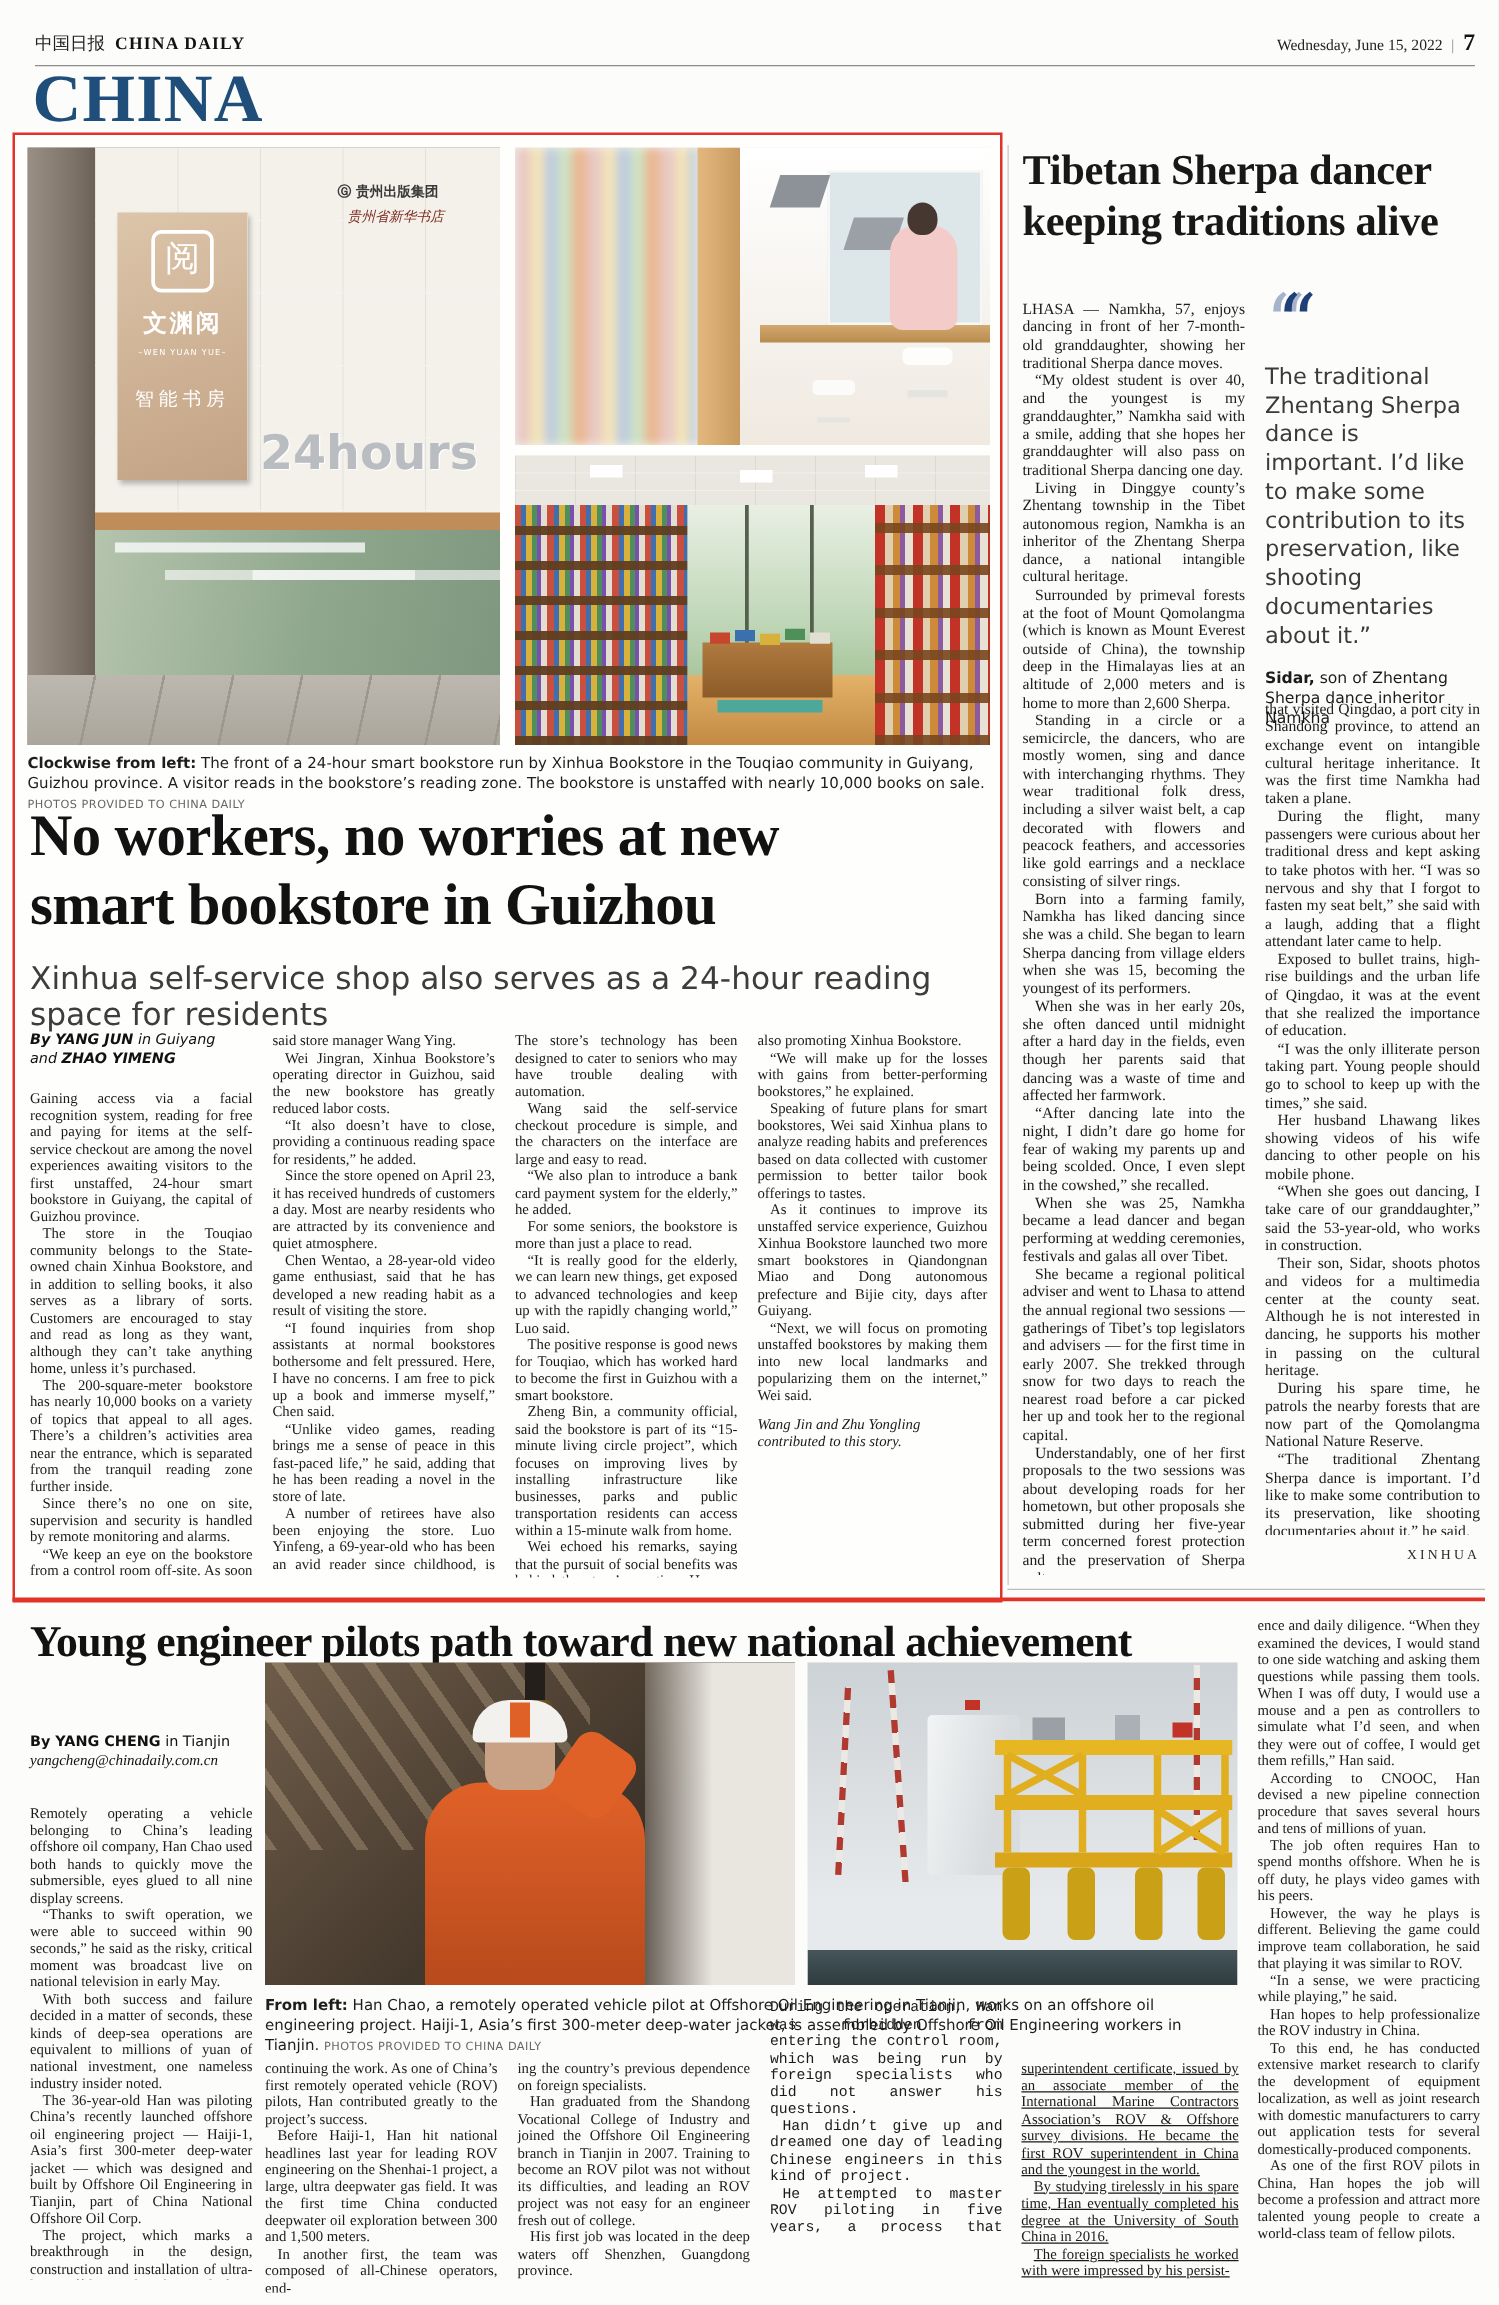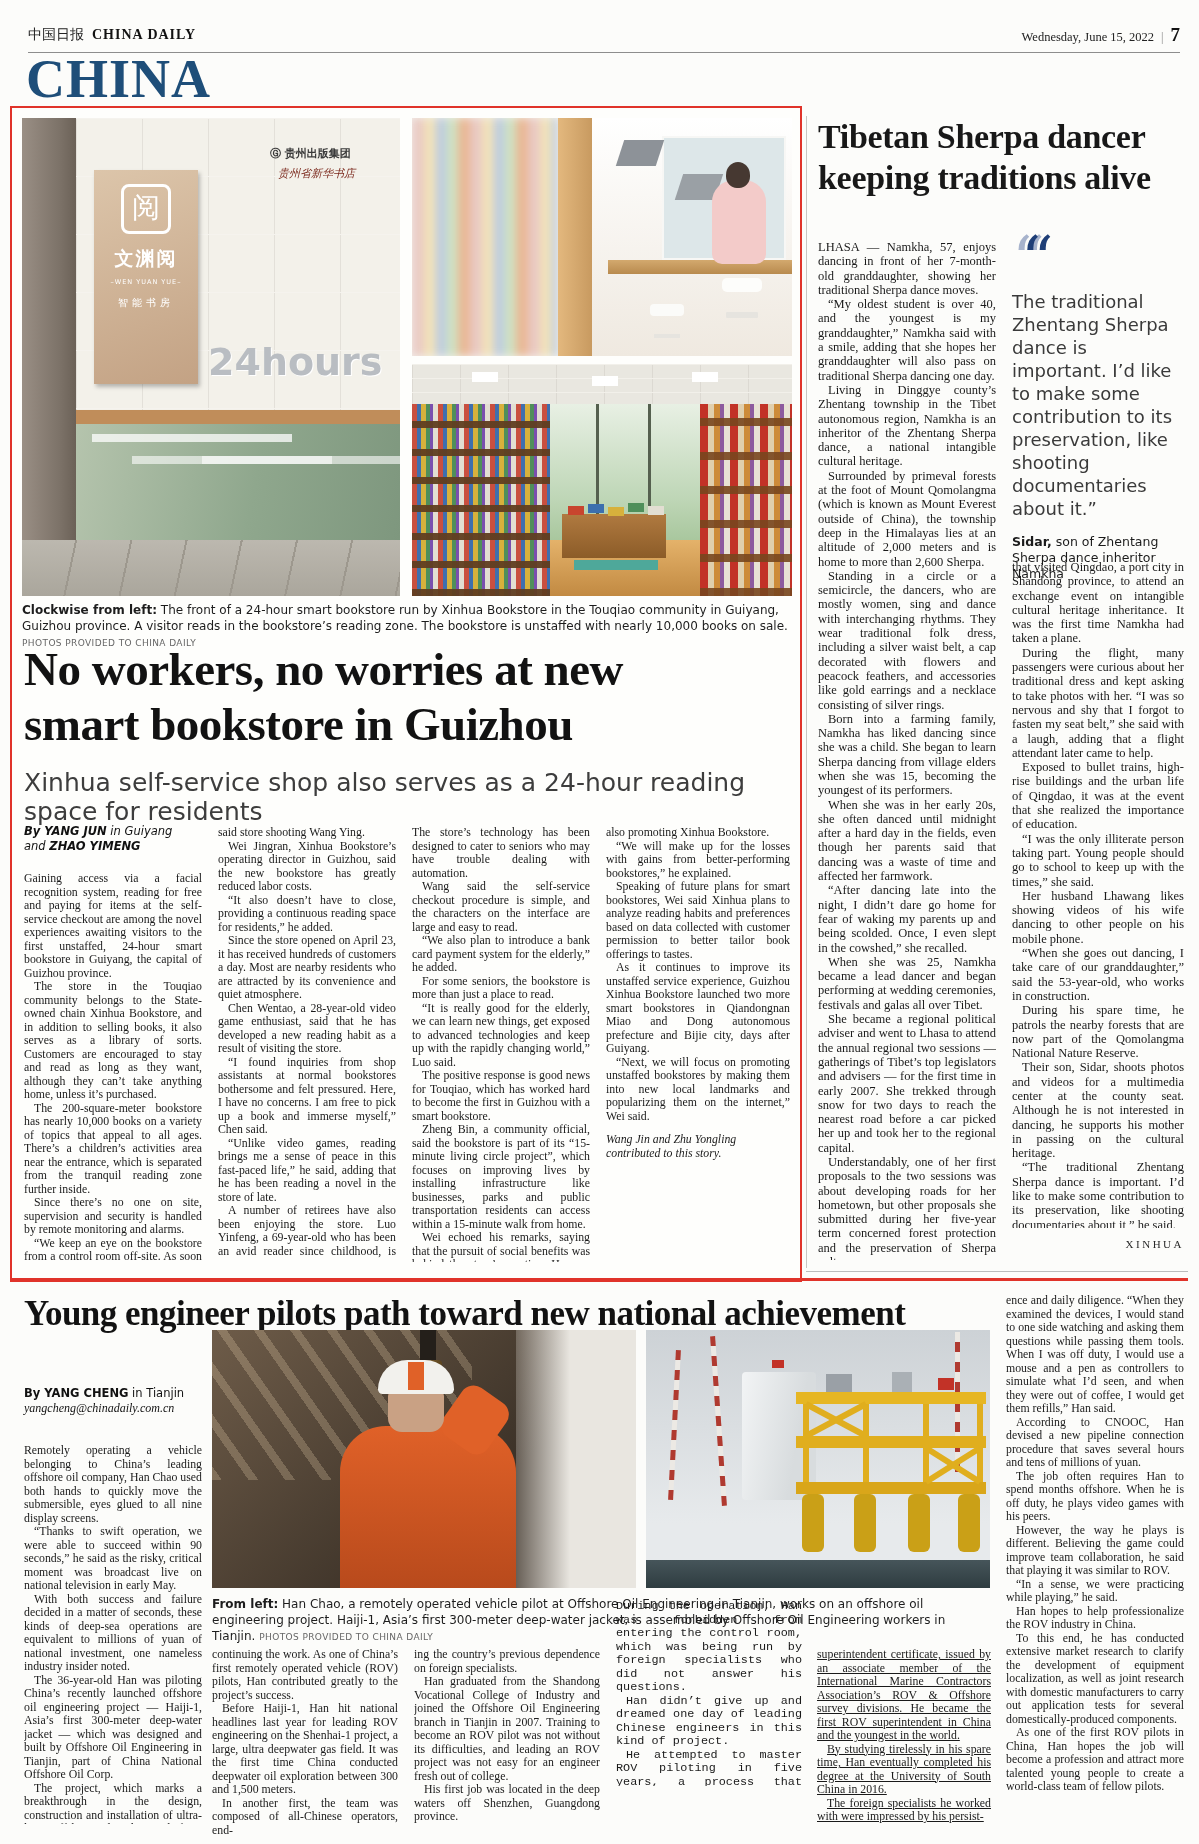--- a/index.html
+++ b/index.html
@@ -42,21 +42,21 @@
 
   <div class="photo" style="left:22px;top:118px;width:378px;height:478px;background:#8e857b;">
     <div class="abs" style="left:0;top:0;width:54px;height:100%;background:linear-gradient(90deg,#9a8f85,#7c7268 70%,#6b6157);"></div>
     <div class="abs" style="left:54px;top:0;width:324px;height:296px;background:linear-gradient(#f5f3ee 1px,transparent 1px),linear-gradient(90deg,#e3e0d9 1px,transparent 1px),#f3f1ea;background-size:66px 58px;"></div>
     <div class="abs sans" style="left:248px;top:28px;font-size:11px;font-weight:bold;color:#3a3a3a;">Ⓖ 贵州出版集团</div>
     <div class="abs" style="left:256px;top:48px;font-size:11px;font-style:italic;color:#7c2a1e;">贵州省新华书店</div>
     <div class="abs" style="left:72px;top:52px;width:104px;height:214px;background:linear-gradient(160deg,#dcc5aa,#c3a284);box-shadow:2px 3px 4px rgba(0,0,0,.25);text-align:center;">
       <div style="margin:14px auto 0;width:44px;height:44px;border:3px solid #fff;border-radius:8px;color:#fff;font-size:28px;line-height:42px;">阅</div>
       <div style="margin-top:12px;color:#fff;font-size:19px;font-weight:bold;letter-spacing:2px;">文渊阅</div>
       <div class="sans" style="margin-top:6px;color:#fff;font-size:6.5px;letter-spacing:1px;">–WEN YUAN YUE–</div>
-      <div style="margin-top:10px;color:#fff;font-size:10px;letter-spacing:4px;">智能书房</div>
+      <div style="margin-top:24px;color:#fff;font-size:15px;letter-spacing:4px;">智能书房</div>
     </div>
     <div class="abs sans" style="left:186px;top:222px;font-size:38px;font-weight:bold;color:#b9bdc2;text-shadow:1px 1px 0 #fff;">24hours</div>
     <div class="abs" style="left:54px;top:292px;width:324px;height:14px;background:#c08d5a;"></div>
     <div class="abs" style="left:54px;top:306px;width:324px;height:118px;background:linear-gradient(100deg,#b5c4ad,#8fa78d 55%,#7e977e);">
       <div style="position:absolute;left:16px;top:10px;width:200px;height:8px;background:rgba(255,255,255,.75);box-shadow:40px 22px 0 rgba(255,255,255,.6),110px 22px 0 rgba(255,255,255,.6);"></div>
     </div>
     <div class="abs" style="left:54px;top:424px;width:324px;height:120px;background:linear-gradient(90deg,#35402f 0 10px,#5c4a33 10px 60px,#2e3a2c 60px 150px,#4a5a42 150px 210px,#3a4436 210px);">
       <div style="position:absolute;left:22px;top:14px;width:46px;height:70px;background:linear-gradient(#c98e3f,#8a5a22);"></div>
       <div style="position:absolute;left:120px;top:10px;width:60px;height:86px;background:linear-gradient(#b27e3a,#6a4418);"></div>
       <div style="position:absolute;right:14px;top:6px;width:92px;height:100px;background:repeating-linear-gradient(180deg,#f4f4f2 0 6px,#c6c6c2 6px 9px);"></div>
@@ -108,21 +108,21 @@
     <div><span>and </span><b>ZHAO YIMENG</b></div>
   </div>
   <div class="abs cols bodytext" style="left:24px;top:872px;width:178px;height:390px;overflow:hidden;">
       <p>Gaining access via a facial recognition system, reading for free and paying for items at the self-service checkout are among the novel experiences awaiting visitors to the first unstaffed, 24-hour smart bookstore in Guiyang, the capital of Guizhou province.</p>
       <p>The store in the Touqiao community belongs to the State-owned chain Xinhua Bookstore, and in addition to selling books, it also serves as a library of sorts. Customers are encouraged to stay and read as long as they want, although they can’t take anything home, unless it’s purchased.</p>
       <p>The 200-square-meter bookstore has nearly 10,000 books on a variety of topics that appeal to all ages. There’s a children’s activities area near the entrance, which is separated from the tranquil reading zone further inside.</p>
       <p>Since there’s no one on site, supervision and security is handled by remote monitoring and alarms.</p>
       <p>“We keep an eye on the bookstore from a control room off-site. As soon as we detect an emergency, such as a problem with the locks, we rush to the scene to handle it,”</p>
     </div>
   <div class="abs cols bodytext" style="left:218px;top:826px;width:178px;height:436px;overflow:hidden;">
-      <p>said store shooting Wang Ying.</p>
+      <p>said store manager Wang Ying.</p>
       <p>Wei Jingran, Xinhua Bookstore’s operating director in Guizhou, said the new bookstore has greatly reduced labor costs.</p>
       <p>“It also doesn’t have to close, providing a continuous reading space for residents,” he added.</p>
       <p>Since the store opened on April 23, it has received hundreds of customers a day. Most are nearby residents who are attracted by its convenience and quiet atmosphere.</p>
       <p>Chen Wentao, a 28-year-old video game enthusiast, said that he has developed a new reading habit as a result of visiting the store.</p>
       <p>“I found inquiries from shop assistants at normal bookstores bothersome and felt pressured. Here, I have no concerns. I am free to pick up a book and immerse myself,” Chen said.</p>
       <p>“Unlike video games, reading brings me a sense of peace in this fast-paced life,” he said, adding that he has been reading a novel in the store of late.</p>
       <p>A number of retirees have also been enjoying the store. Luo Yinfeng, a 69-year-old who has been an avid reader since childhood, is one.</p>
     </div>
   <div class="abs cols bodytext" style="left:412px;top:826px;width:178px;height:436px;overflow:hidden;">
       <p>The store’s technology has been designed to cater to seniors who may have trouble dealing with automation.</p>
@@ -175,22 +175,22 @@
     </div>
   </div>
 
   <div class="abs cols tibtext" style="left:1012px;top:560px;width:172px;height:668px;overflow:hidden;">
       <p>that visited Qingdao, a port city in Shandong province, to attend an exchange event on intangible cultural heritage inheritance. It was the first time Namkha had taken a plane.</p>
       <p>During the flight, many passengers were curious about her traditional dress and kept asking to take photos with her. “I was so nervous and shy that I forgot to fasten my seat belt,” she said with a laugh, adding that a flight attendant later came to help.</p>
       <p>Exposed to bullet trains, high-rise buildings and the urban life of Qingdao, it was at the event that she realized the importance of education.</p>
       <p>“I was the only illiterate person taking part. Young people should go to school to keep up with the times,” she said.</p>
       <p>Her husband Lhawang likes showing videos of his wife dancing to other people on his mobile phone.</p>
       <p>“When she goes out dancing, I take care of our granddaughter,” said the 53-year-old, who works in construction.</p>
+      <p>Their son, Sidar, shoots photos and videos for a multimedia center at the county seat. Although he is not interested in dancing, he supports his mother in passing on the cultural heritage.</p>
       <p>During his spare time, he patrols the nearby forests that are now part of the Qomolangma National Nature Reserve.</p>
-      <p>Their son, Sidar, shoots photos and videos for a multimedia center at the county seat. Although he is not interested in dancing, he supports his mother in passing on the cultural heritage.</p>
       <p>“The traditional Zhentang Sherpa dance is important. I’d like to make some contribution to its preservation, like shooting documentaries about it,” he said.</p>
     </div>
   <div class="abs" style="left:1012px;top:1238px;width:172px;text-align:right;font-size:11px;letter-spacing:2.5px;color:#2a2a2a;">XINHUA</div>
 
   <div class="abs" style="left:806px;top:1271px;width:382px;height:1px;background:#bbb;"></div>
   <div class="abs" style="left:10px;top:1278px;width:1178px;height:3px;background:#e0332a;"></div>
 
   <div class="abs serifhead" style="left:24px;top:1294px;width:960px;font-size:35px;letter-spacing:-.5px;">Young engineer pilots path toward new national achievement</div>
 
   <div class="abs byline" style="left:24px;top:1386px;width:180px;">

